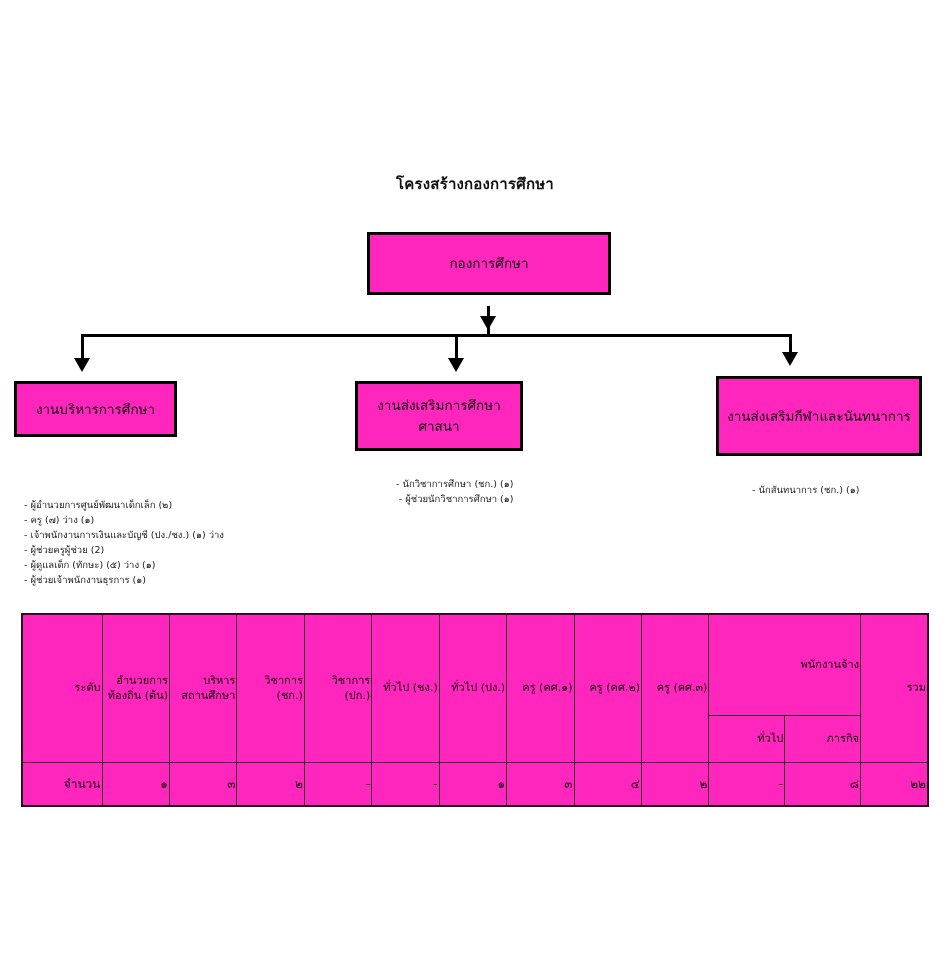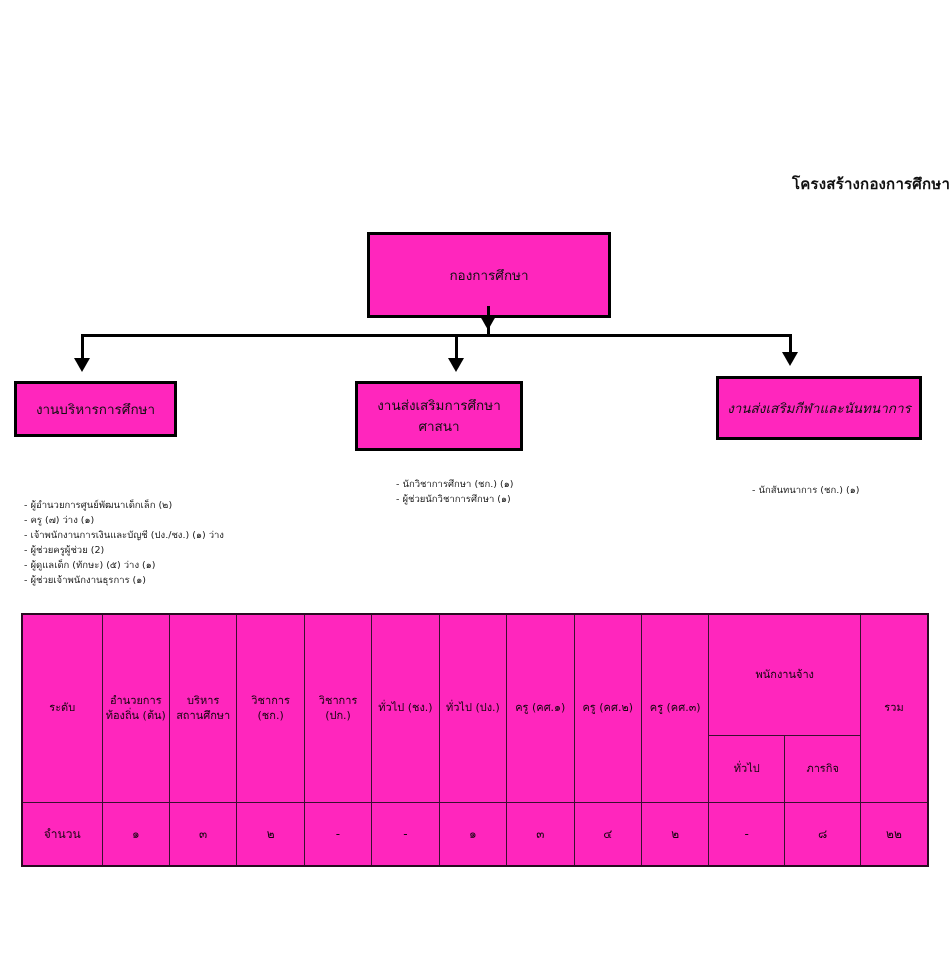--- a/index.html
+++ b/index.html
@@ -16,21 +16,21 @@
     color: #1a1a1a;
     overflow: hidden;
   }
 
   
   #chart-title {
     position: absolute;
     left: 0;
     top: 172px;
     width: 950px;
-    text-align: right;
+    text-align: center;
     font-size: 15px;
     font-weight: 600;
     letter-spacing: .2px;
     color: #111111;
   }
 
   
   .org-box {
     position: absolute;
     background: #ff26bd;
@@ -45,40 +45,39 @@
     line-height: 1.55;
     padding: 2px 6px;
   }
   .org-box .inner { width: 100%; }
   .org-box .line2 { display: block; }
 
   #box-root {
     left: 367px;
     top: 232px;
     width: 244px;
-    height: 86px;
+    height: 63px;
   }
   #box-admin {
     left: 14px;
     top: 381px;
     width: 163px;
     height: 56px;
   }
   #box-promote {
     left: 355px;
     top: 381px;
     width: 168px;
     height: 70px;
   }
   #box-sport {
     left: 716px;
     top: 376px;
     width: 206px;
-    height: 64px;
-    font-style: italic;
+    height: 80px;
   }
 
   
   .conn {
     position: absolute;
     background: #000000;
   }
   
   #conn-root-stem {
     left: 487px;
@@ -130,44 +129,44 @@
   
   .staff-list {
     position: absolute;
     font-size: 9.5px;
     line-height: 1.58;
     color: #1a1a1a;
     white-space: nowrap;
   }
   .staff-list .row { display: block; }
   #staff-admin   { left: 24px;  top: 457px; margin-top: 40px; }
-  #staff-promote { left: 396px; top: 476px; }
+  #staff-promote { left: 396px; top: 476px; text-align: right; }
   #staff-sport   { left: 752px; top: 482px; }
 
   
   #summary-table {
     position: absolute;
     left: 21px;
     top: 613px;
     width: 908px;
     border-collapse: collapse;
     table-layout: fixed;
     background: #ff26bd;
   }
   #summary-table th,
   #summary-table td {
     border: 1px solid #3a1030;
     background: #ff26bd;
     color: #15060f;
     font-weight: normal;
     font-size: 11px;
     line-height: 1.35;
-    text-align: center;
+    text-align: right;
     vertical-align: middle;
-    padding: 16px 1px;
+    padding: 6px 1px;
     word-break: break-word;
   }
   #summary-table thead tr:first-child th {
     height: 88px;
   }
   #summary-table thead tr:nth-child(2) th {
     height: 34px;
   }
   #summary-table tbody td {
     height: 30px;

